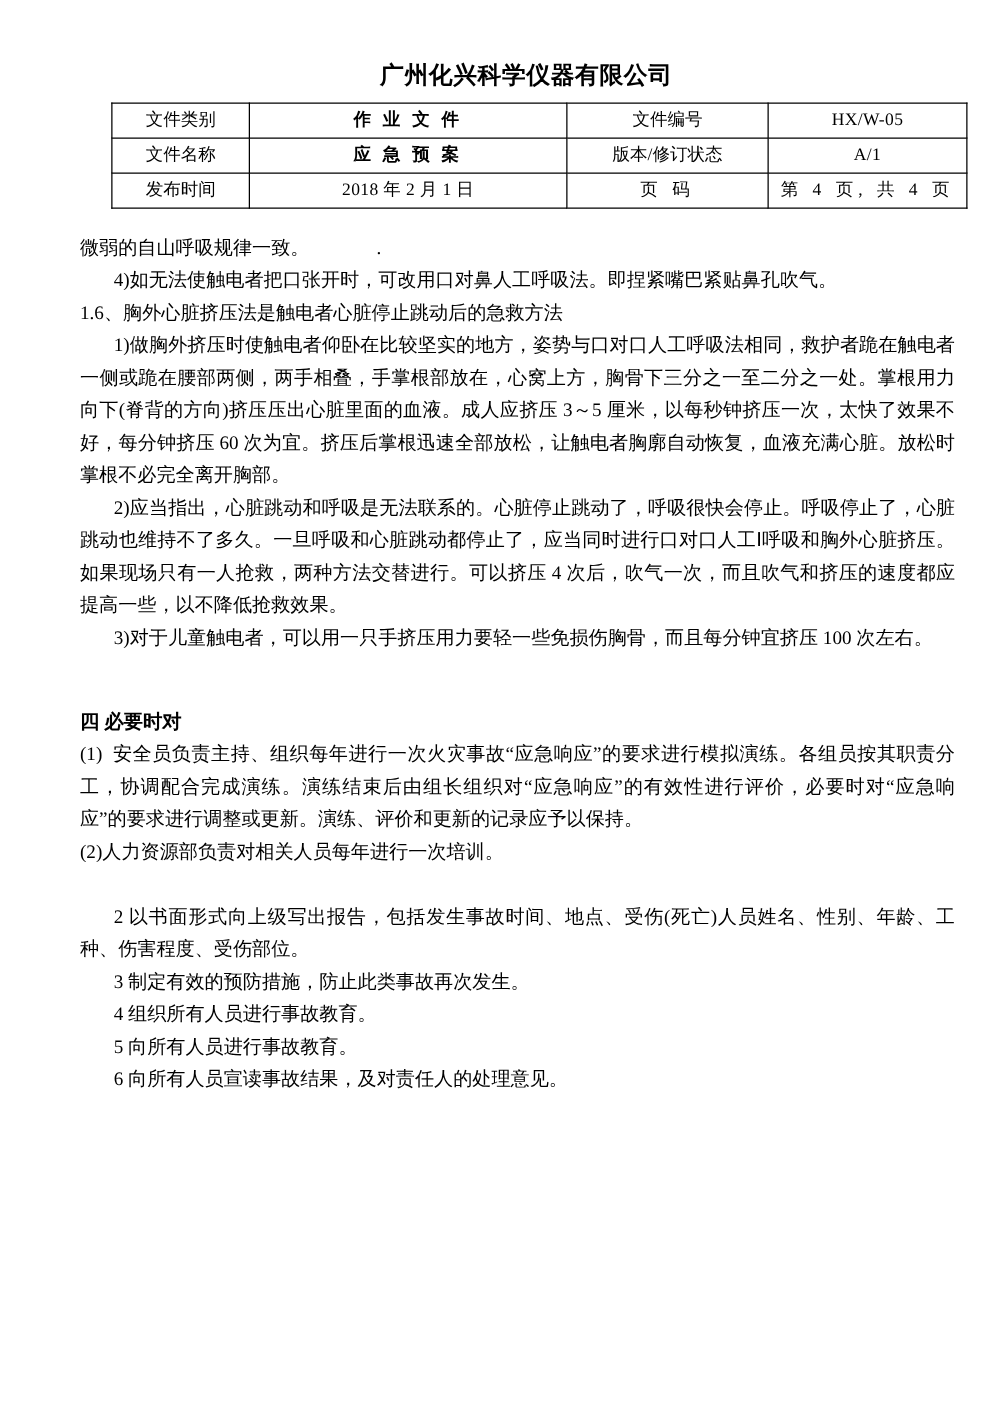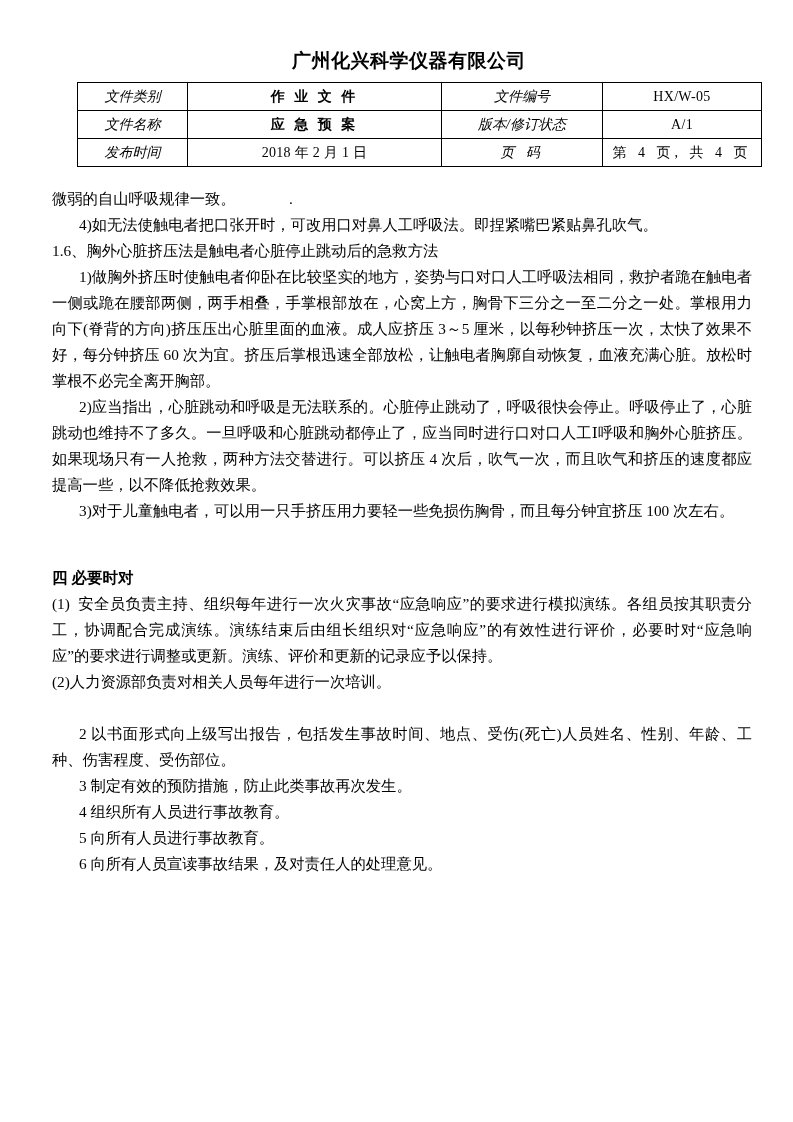--- a/index.html
+++ b/index.html
@@ -10,21 +10,21 @@
   body {
     width: 793px;
     height: 1122px;
     font-family: "Liberation Serif", "DejaVu Serif", serif;
     color: #000000;
     position: relative;
     overflow: hidden;
   }
   .page {
     position: absolute;
-    left: 4px; top: 0;
+    left: 16px; top: 0;
     width: 670px;
     height: 1122px;
     box-sizing: border-box;
   }
 
   
   .doc-title {
     position: absolute;
     left: 73px;
     top: 48px;
@@ -51,40 +51,41 @@
     text-align: center;
     vertical-align: middle;
     font-size: 14px;
     line-height: 18px;
   }
   .col-a { width: 105px; }
   .col-b { width: 249px; font-family: Liberation Serif, serif; }
   .col-c { width: 156px; }
   .col-d { width: 154px; }
 
-  .cell-label { font-size: 14.5px; font-style: italic; }
+  .cell-label { font-size: 14.5px; }
   .cell-strong {
     font-weight: bold;
     font-size: 16px;
     letter-spacing: 3px;
   }
   .cell-strong2 {
     font-weight: bold;
     font-size: 16.5px;
     letter-spacing: 3px;
   }
   .cell-spaced { letter-spacing: 4px; }
   .cell-mono { font-size: 14px; letter-spacing: 0.3px; }
 
   
   .body-area {
     position: absolute;
     left: 48px;
     top: 186px;
     width: 700px;
+    font-family: Liberation Serif, serif;
   }
   p.line {
     margin: 0;
     font-size: 15.3px;
     line-height: 26px;
     text-align: justify;
     text-justify: inter-ideograph;
     white-space: pre-wrap;
   }
   p.ind2 { text-indent: 27px; }

